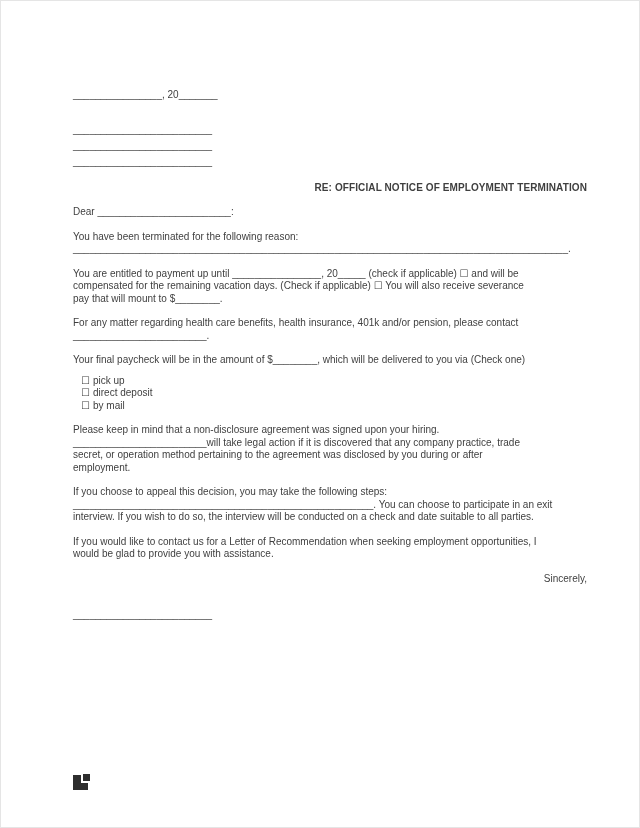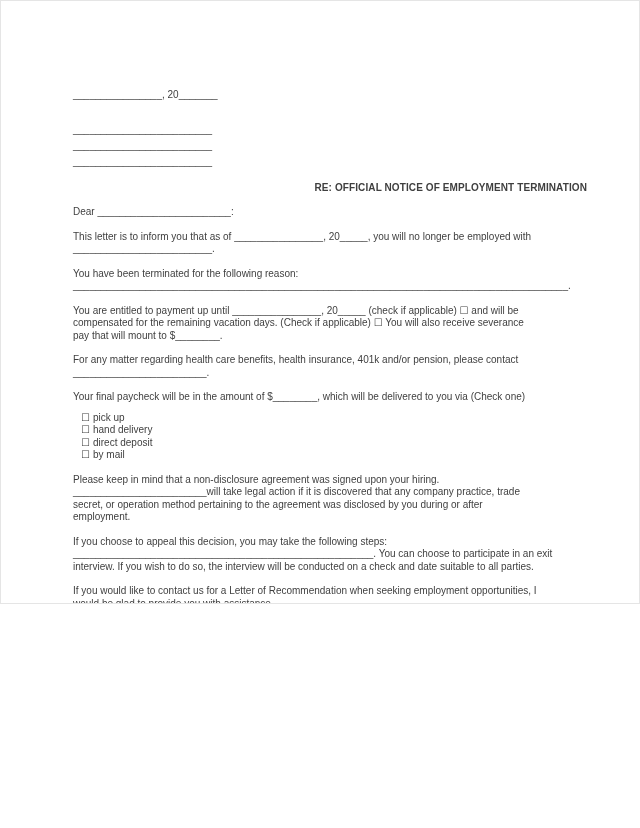--- a/index.html
+++ b/index.html
@@ -1,19 +1,19 @@
 <!DOCTYPE html>
 <html><head>
 <meta charset="utf-8">
 <style>
   html, body { margin: 0; padding: 0; background: #ffffff; }
   .page {
     position: relative;
     width: 640px;
-    height: 604px;
+    height: 828px;
     box-sizing: border-box;
     background: #ffffff;
     border: 1px solid #e5e5e5;
     padding: 88px 43px 0 72px;
     font-family: "Liberation Sans", "DejaVu Sans", sans-serif;
     font-size: 10px;
     line-height: 12.5px;
     color: #3f3f3f;
     overflow: hidden;
   }
@@ -64,39 +64,36 @@
     <div class="address-block">
       <div>_________________________</div>
       <div>_________________________</div>
       <div>_________________________</div>
     </div>
 
     <p class="subject">RE: OFFICIAL NOTICE OF EMPLOYMENT TERMINATION</p>
 
     <p>Dear ________________________:</p>
 
-    <p>This letter is to inform you that as of ________________, 20_____, you will no longer be employed with
-_________________________.</p>
 
     <p>You have been terminated for the following reason:
 _________________________________________________________________________________________.</p>
 
 
 
     <p>You are entitled to payment up until ________________, 20_____ (check if applicable) ☐ and will be
 compensated for the remaining vacation days. (Check if applicable) ☐ You will also receive severance
 pay that will mount to $________.</p>
 
     <p>For any matter regarding health care benefits, health insurance, 401k and/or pension, please contact
 ________________________.</p>
 
     <p>Your final paycheck will be in the amount of $________, which will be delivered to you via (Check one)</p>
     <div class="options">
       <div class="opt"><span class="cb">☐</span><span>pick up</span></div>
-      <div class="opt"><span class="cb">☐</span><span>hand delivery</span></div>
       <div class="opt"><span class="cb">☐</span><span>direct deposit</span></div>
       <div class="opt"><span class="cb">☐</span><span>by mail</span></div>
     </div>
 
     <p>Please keep in mind that a non-disclosure agreement was signed upon your hiring.
 ________________________will take legal action if it is discovered that any company practice, trade
 secret, or operation method pertaining to the agreement was disclosed by you during or after
 employment.</p>
 
     <p>If you choose to appeal this decision, you may take the following steps:

